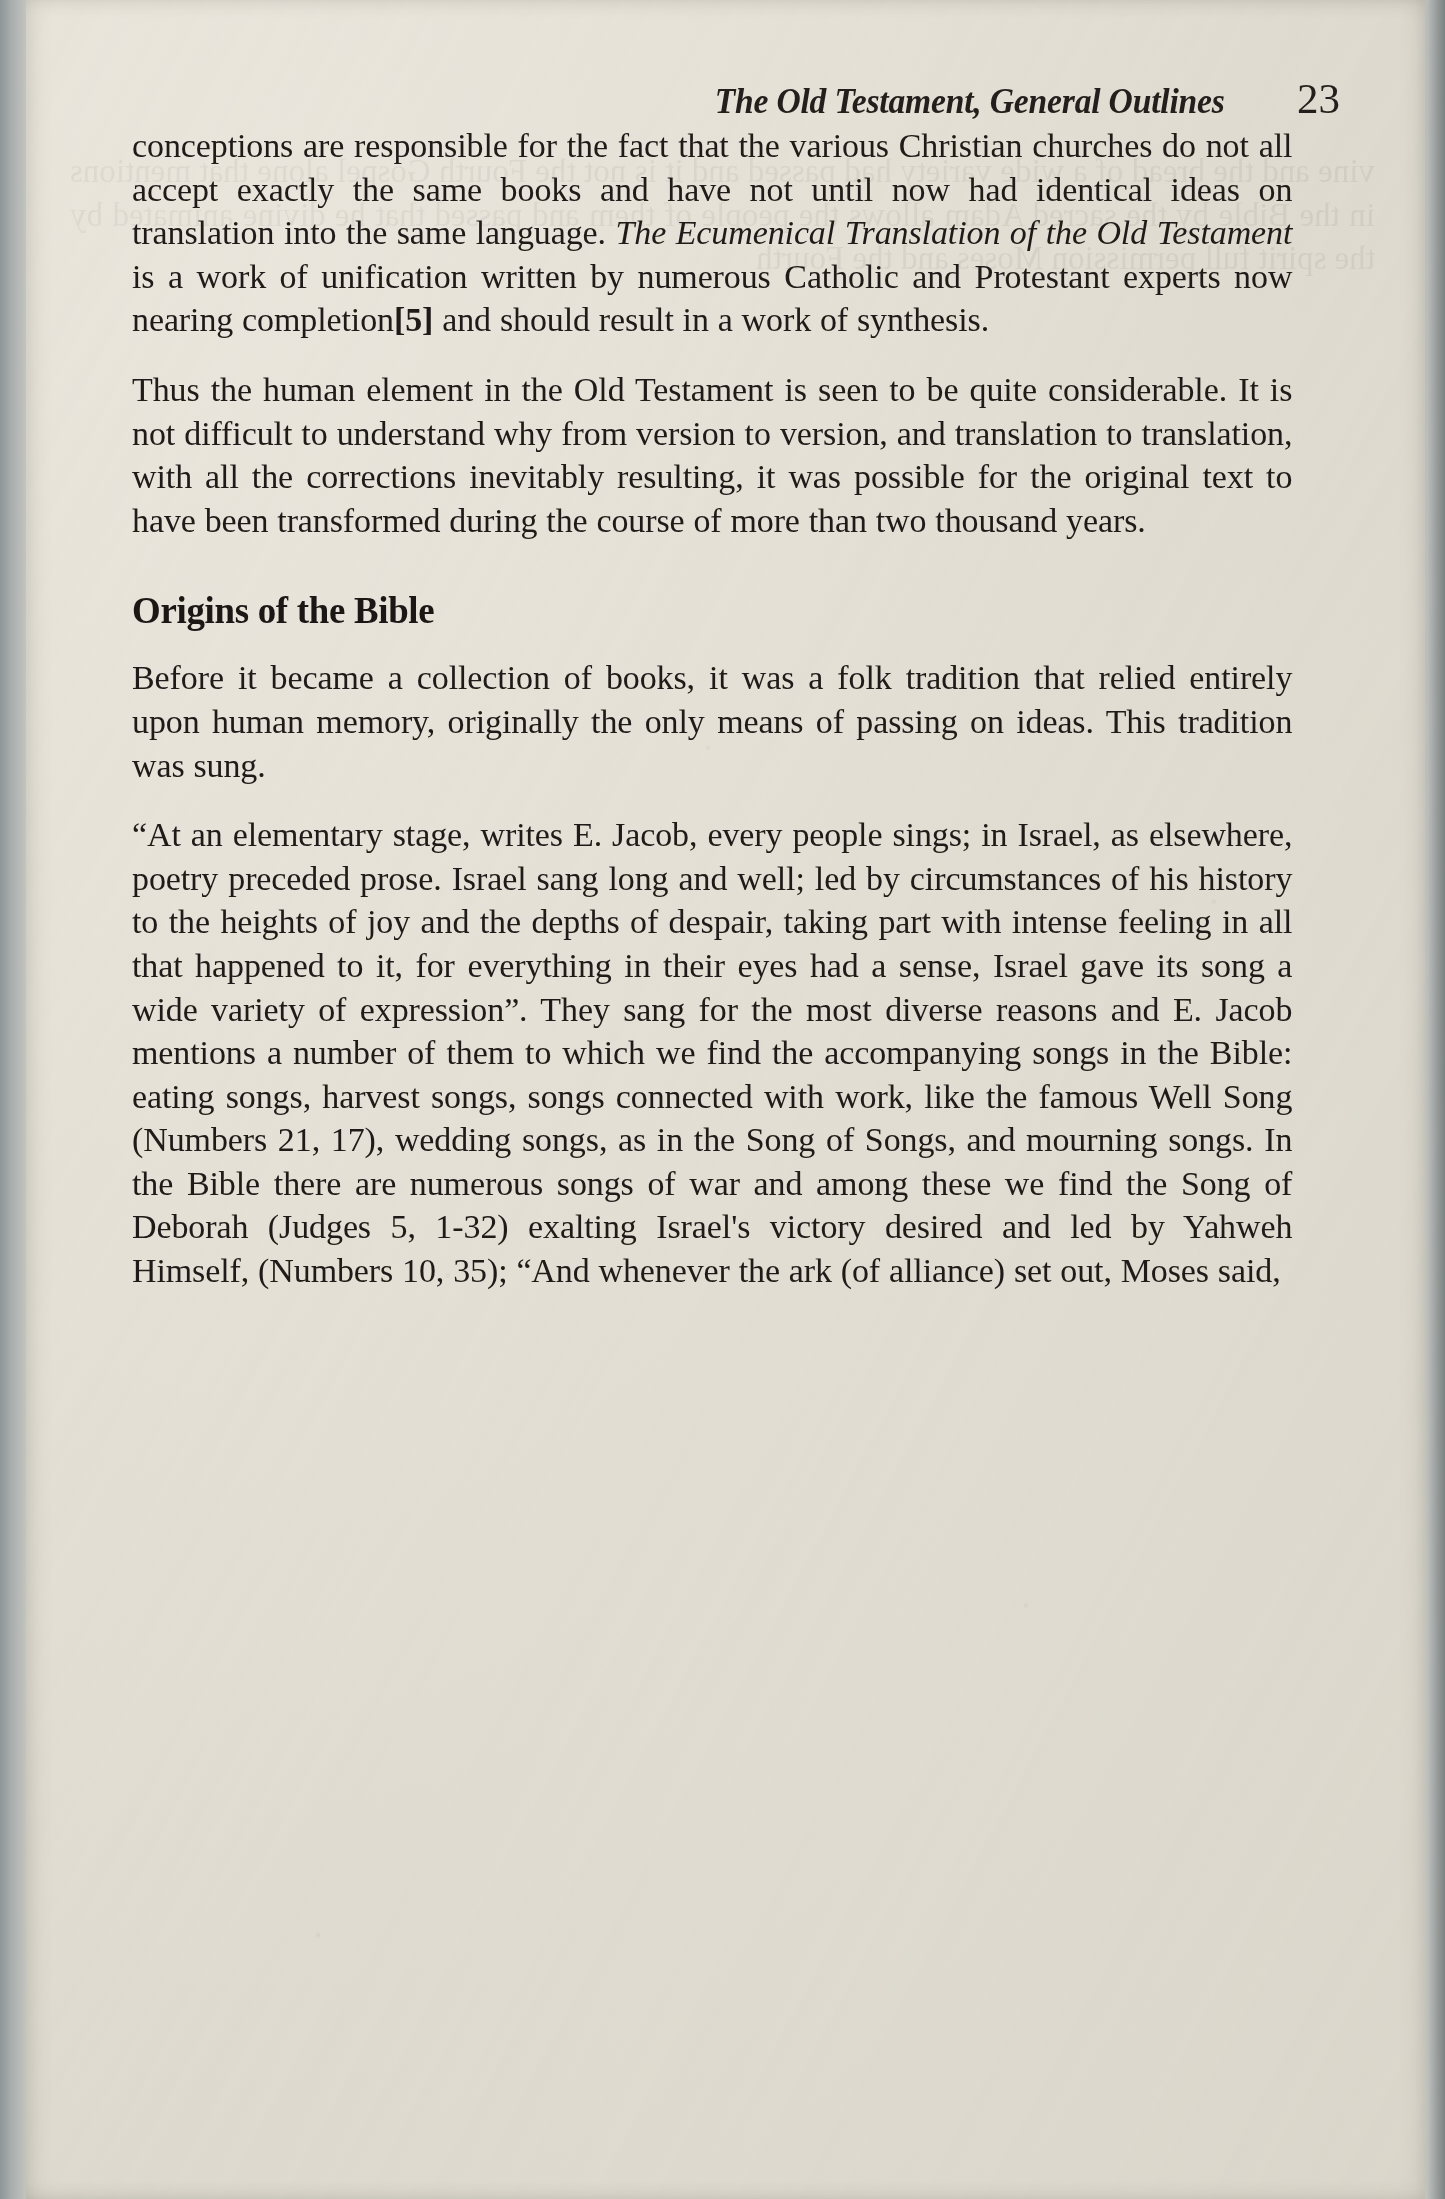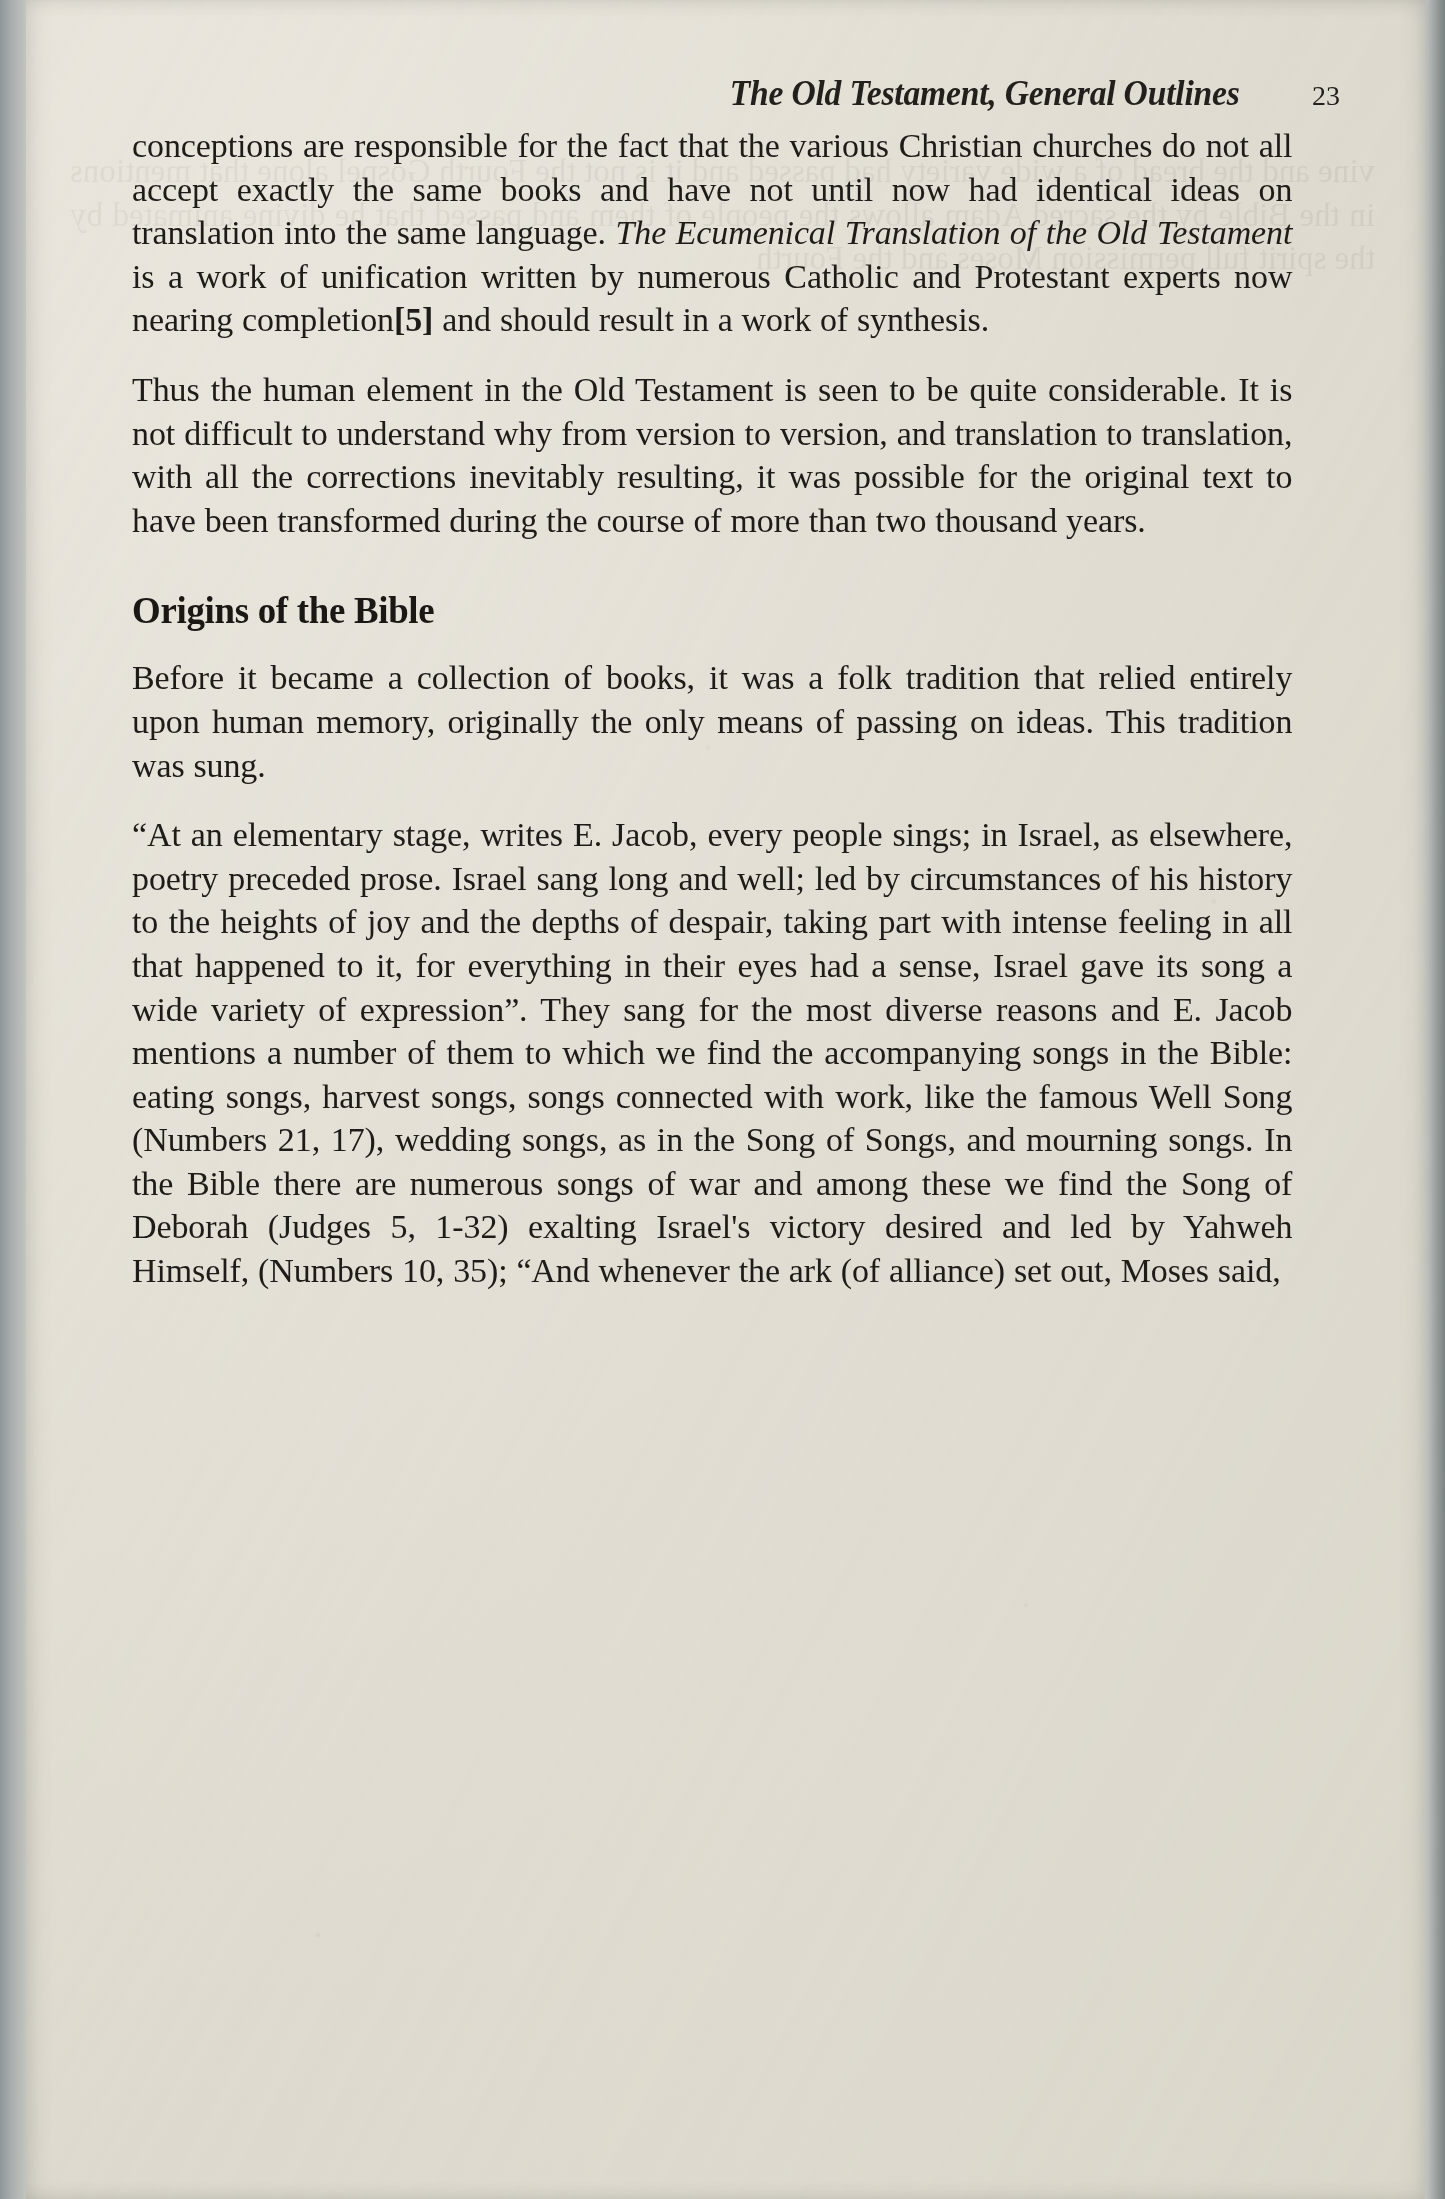--- a/index.html
+++ b/index.html
@@ -113,21 +113,21 @@
   .running-head .rh-title {
     font-style: italic;
     font-size: 35px;
     font-weight: 600;
     letter-spacing: -0.2px;
     white-space: nowrap;
     transform: scaleX(0.96);
     transform-origin: right baseline;
   }
   .running-head .rh-page {
-    font-size: 28px;
+    font-size: 43px;
     margin-left: 62px;
     font-weight: 400;
     color: #231f1c;
   }
 
   .column {
     position: absolute;
     left: 132px;
     top: 124px;
     width: 1178px;

